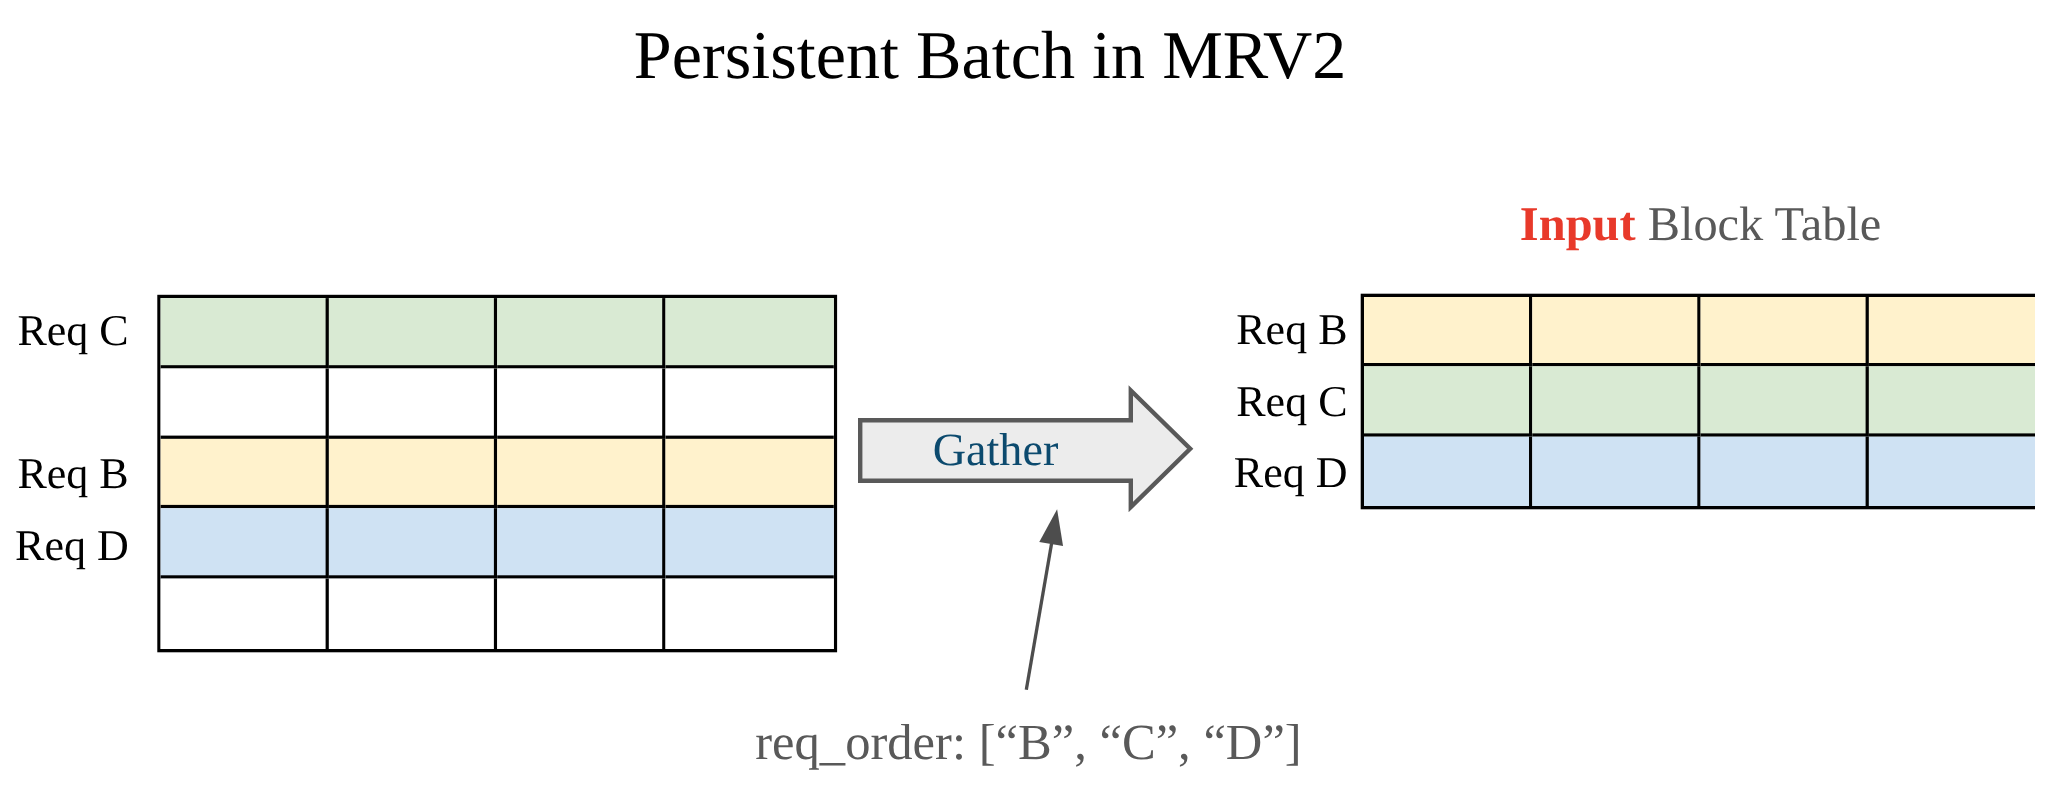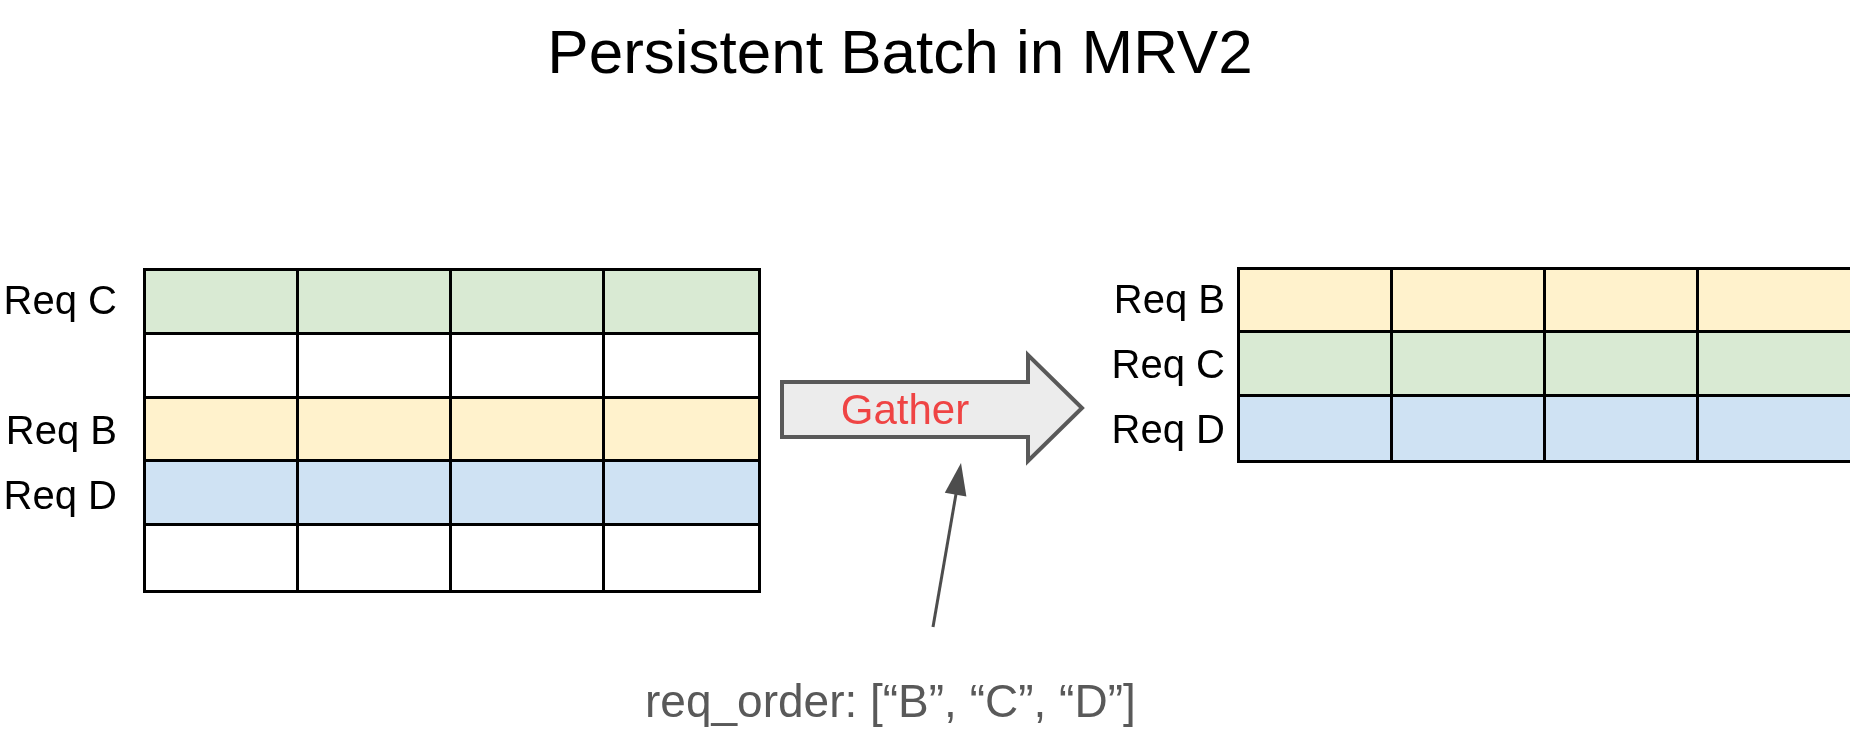--- a/index.html
+++ b/index.html
@@ -1,21 +1,21 @@
 <!DOCTYPE html>
 <html style="--green: #d9ead3; --yellow: #fff2cc; --blue: #cfe2f3; --white: #ffffff; --red: #e8392a; --gray-text: #595959; --border: #000000; --arrow-fill: #ececec; --arrow-stroke: #595959; --annotation-arrow: #4d4d4d;"><head>
 <meta charset="utf-8">
 <style>
   html, body { margin: 0; padding: 0; background: #ffffff; }
   #canvas {
     position: relative;
     width: 1850px;
     height: 736px;
     background: #ffffff;
-    font-family: Liberation Sans, sans-serif;
+    font-family: Liberation Serif, serif;
     overflow: hidden;
   }
 
   .slide-title {
     position: absolute;
     top: 16px;
     left: 0;
     width: 1800px;
     text-align: center;
     font-size: 62px;
@@ -86,42 +86,45 @@
   .gather-label {
     position: absolute;
     left: 782px;
     top: 382px;
     width: 246px;
     height: 55px;
     display: flex;
     align-items: center;
     justify-content: center;
     font-size: 42px;
-    color: #ef4444;
+    color: #0c4a6e;
   }
 
   .req-order-text {
     position: absolute;
     left: 645px;
     top: 648px;
     width: 580px;
+    text-align: center;
     font-size: 46px;
     color: var(--gray-text, #595959);
     white-space: nowrap;
-    margin-top: 26px;
   }
 </style>
 </head>
 <body>
 
 <div id="canvas">
 
   <div class="slide-title">Persistent Batch in MRV2</div>
 
 
+  <div class="table-heading" id="right-heading">
+    <span class="hl">Input</span><span> Block Table</span>
+  </div>
 
   <div class="labels-layer" id="left-labels">
       <div class="row-label" style="top: 0px;">Req C</div>
       <div class="row-label" style="top: 130px;">Req B</div>
       <div class="row-label" style="top: 195px;">Req D</div>
     </div>
   <div class="block-table" id="left-table">
       <div class="cell" style="background: rgb(217, 234, 211);"></div>
       <div class="cell" style="background: rgb(217, 234, 211);"></div>
       <div class="cell" style="background: rgb(217, 234, 211);"></div>

